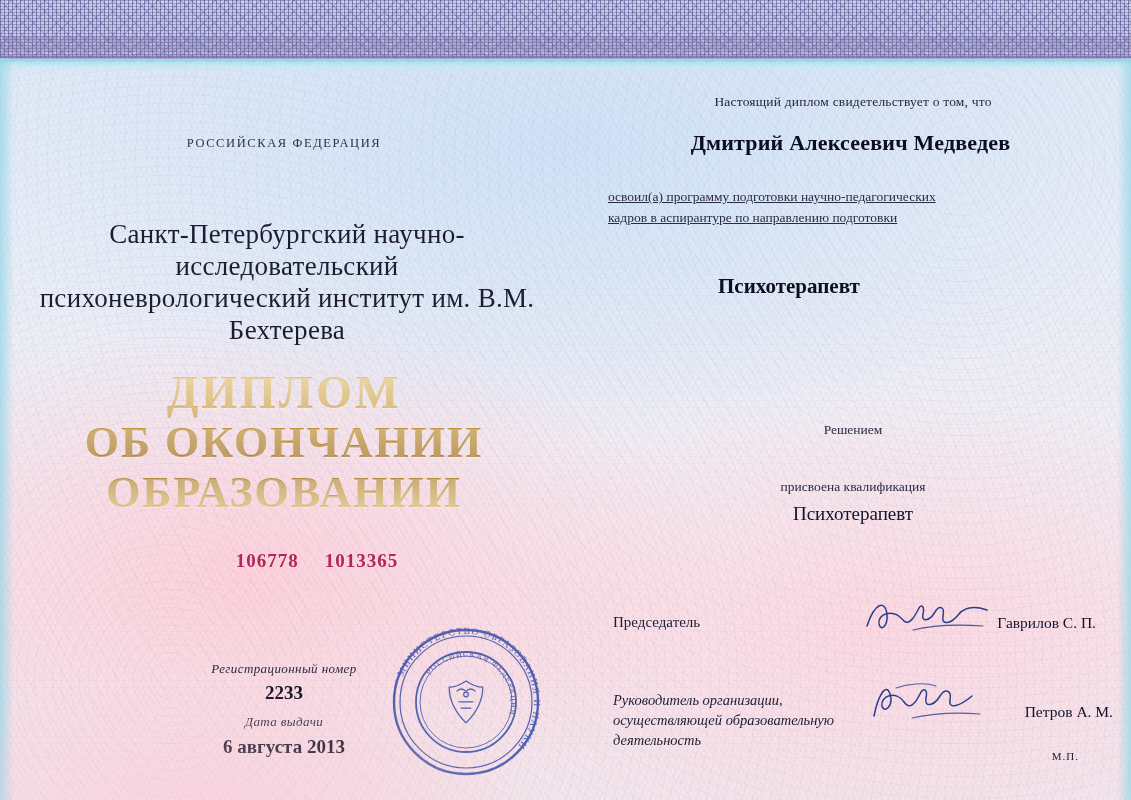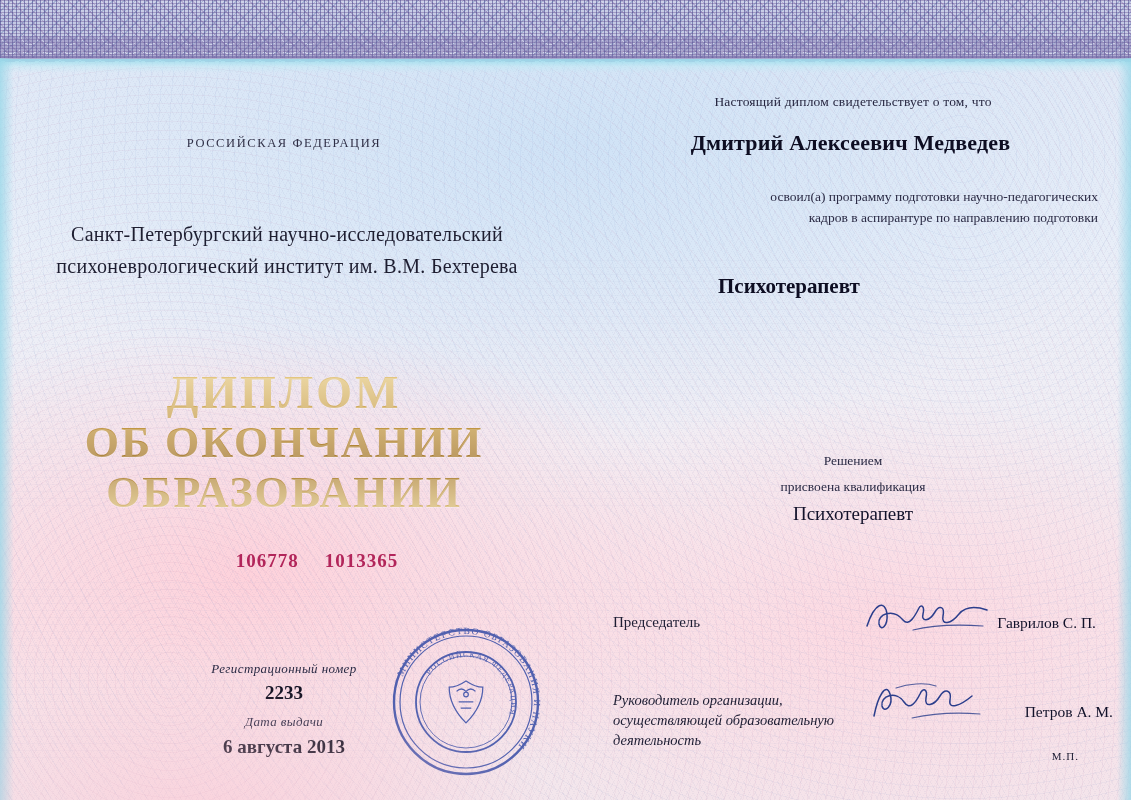--- a/index.html
+++ b/index.html
@@ -105,21 +105,21 @@
     position: absolute; left: 0; top: 58px; width: 568px;
     text-align: center;
     font-size: 12.5px;
     letter-spacing: 1.6px;
     color: #2f2f46;
     font-family: "Liberation Serif", serif;
   }
   .inst {
     position: absolute; left: 22px; top: 140px; width: 530px;
     text-align: center;
-    font-size: 20px;
+    font-size: 27px;
     line-height: 32px;
     color: #1d1d30;
     letter-spacing: .3px;
   }
   .gold-title {
     position: absolute; left: 8px; top: 290px; width: 552px;
     text-align: center;
     line-height: 50px;
     font-size: 46px;
     font-weight: bold;
@@ -191,44 +191,44 @@
   .r-name {
     position: absolute; left: 20px; top: 52px; width: 525px;
     text-align: center;
     font-size: 22px;
     font-weight: bold;
     color: #0d0d22;
     letter-spacing: .2px;
   }
   .r-prog {
     position: absolute; left: 40px; top: 108px; width: 490px;
-    text-align: right;
+    text-align: left;
     font-size: 13.5px;
     line-height: 21px;
     color: #2a2a44;
+    text-decoration: underline;
   }
   .r-qual1 {
     position: absolute; left: 150px; top: 196px; width: 300px;
     text-align: left;
     font-size: 21px;
     font-weight: bold;
     color: #0d0d22;
   }
   .r-passed {
     position: absolute; left: 40px; top: 274px; width: 490px;
     text-align: center;
     font-size: 13.5px;
     color: #2a2a44;
   }
   .r-decision {
     position: absolute; left: 40px; top: 344px; width: 490px;
     text-align: center;
     font-size: 13.5px;
     color: #2a2a44;
-    margin-top: 31px;
   }
   .r-assigned {
     position: absolute; left: 40px; top: 401px; width: 490px;
     text-align: center;
     font-size: 13.5px;
     color: #2a2a44;
   }
   .r-qual2 {
     position: absolute; left: 40px; top: 425px; width: 490px;
     text-align: center;

